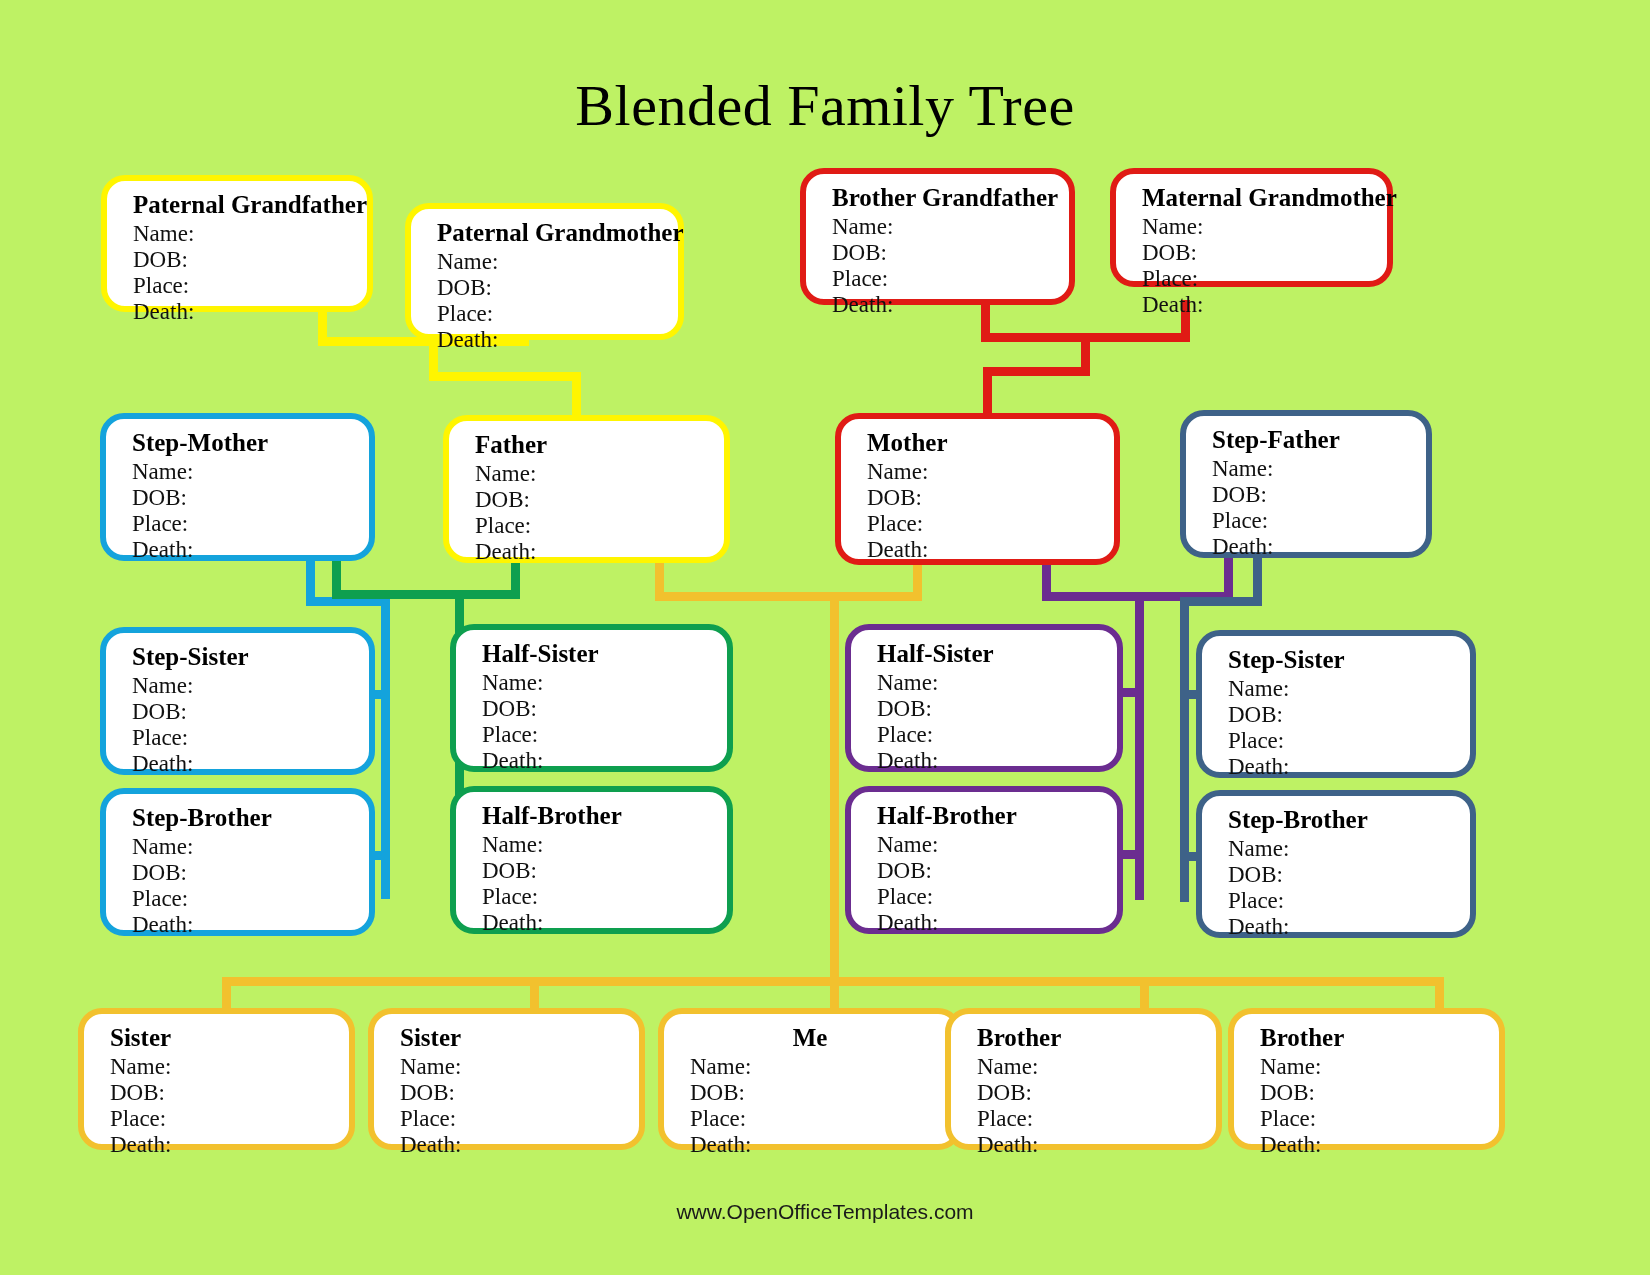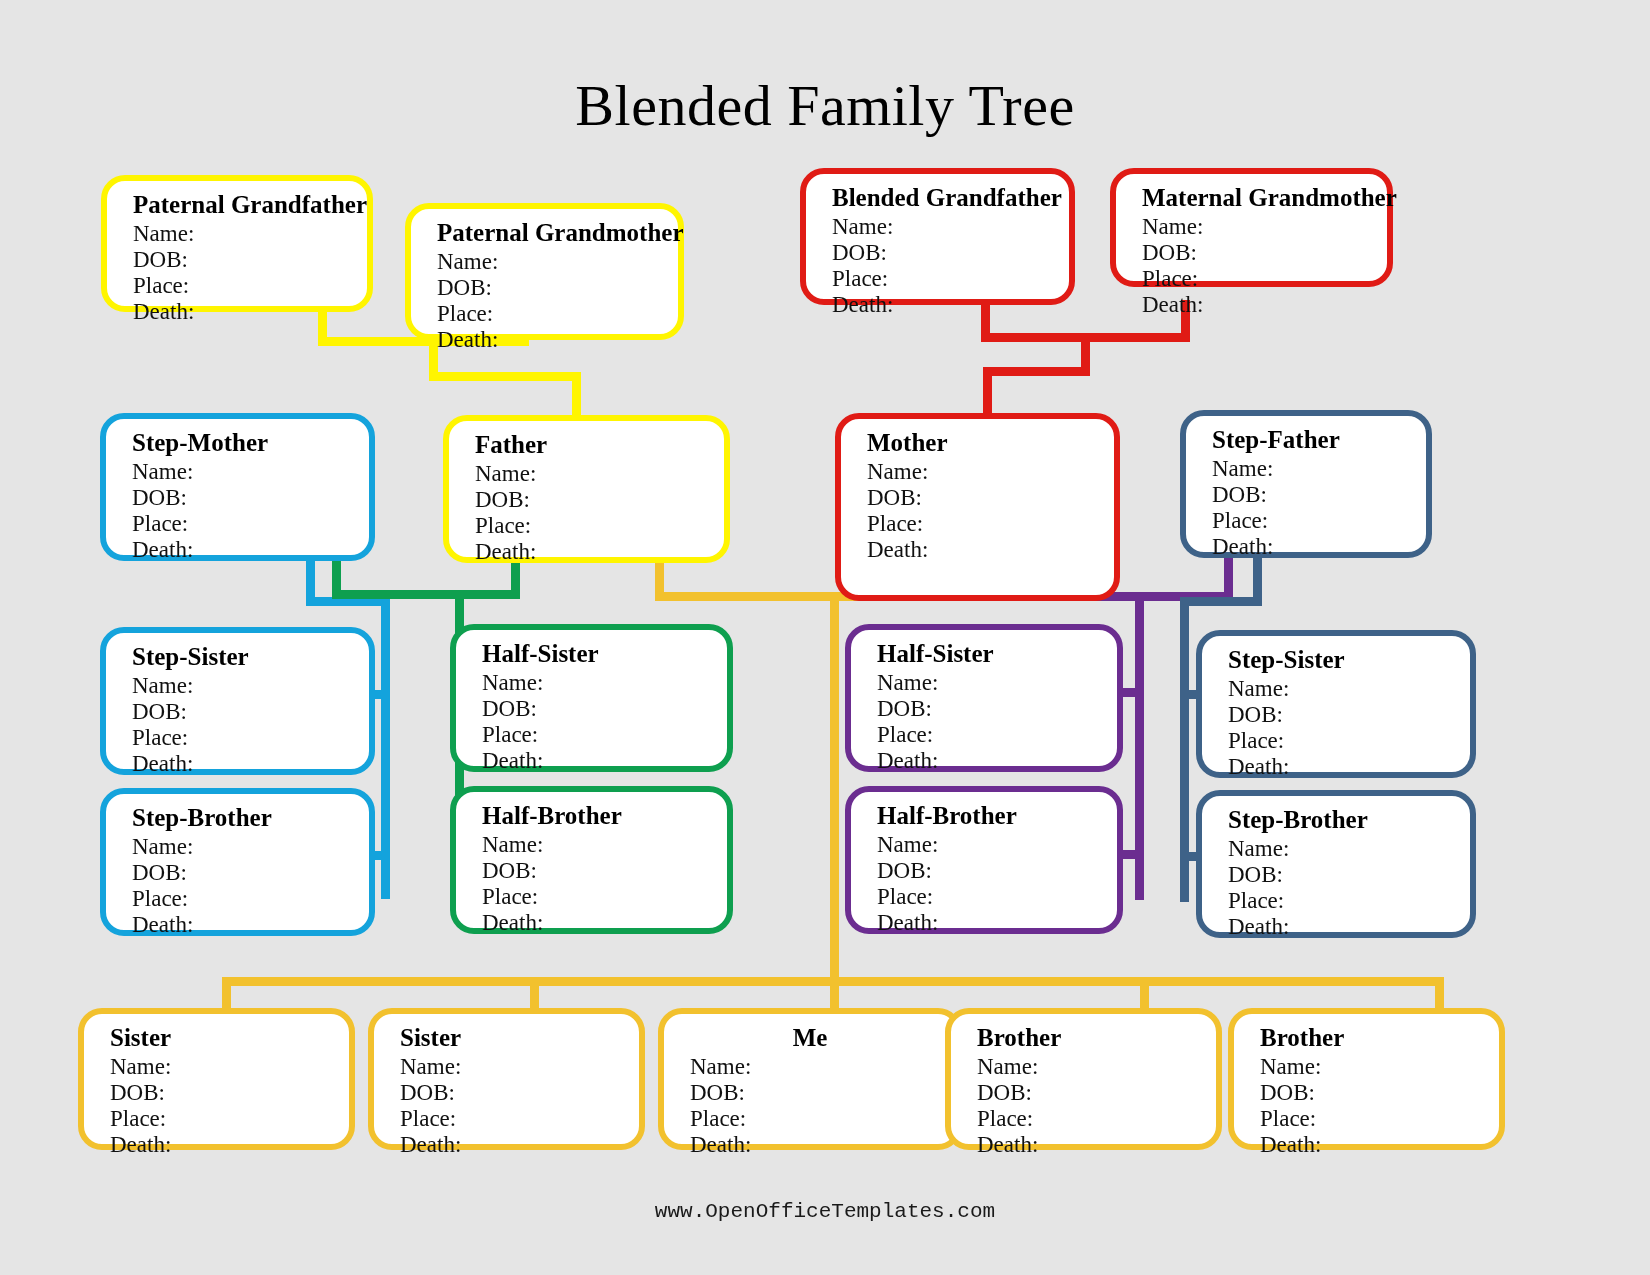--- a/index.html
+++ b/index.html
@@ -4,21 +4,21 @@
 <style>
   html, body {
     margin: 0;
     padding: 0;
     background: #ffffff;
   }
   #page {
     position: relative;
     width: 1650px;
     height: 1275px;
-    background: #e5e5e5;
+    background: #bef264;
     font-family: "Liberation Serif", "DejaVu Serif", serif;
     overflow: hidden;
   }
   #title {
     position: absolute;
     left: 0;
     top: 72px;
     width: 1650px;
     text-align: center;
     font-size: 58px;
@@ -28,21 +28,21 @@
     font-family: "Liberation Serif", "DejaVu Serif", serif;
   }
   #footer {
     position: absolute;
     left: 0;
     top: 1200px;
     width: 1650px;
     text-align: center;
     font-size: 21px;
     color: #1a1a1a;
-    font-family: Liberation Mono, monospace;
+    font-family: Liberation Sans, sans-serif;
   }
   .node {
     position: absolute;
     box-sizing: border-box;
     background: #ffffff;
     border-style: solid;
     border-width: 6px;
     border-radius: 24px;
     padding: 10px 0 0 26px;
     z-index: 5;
@@ -139,21 +139,21 @@
 
   <div class="node" style="left:405px; top:175px; width:279px; height:137px; border-color:#FFF500;margin-top:28px;">
     <div class="nh">Paternal Grandmother</div>
     <div class="nf">Name:</div>
     <div class="nf">DOB:</div>
     <div class="nf">Place:</div>
     <div class="nf">Death:</div>
   </div>
 
   <div class="node" style="left:800px; top:168px; width:275px; height:137px; border-color:#E01B15;">
-    <div class="nh">Blended Grandfather</div>
+    <div class="nh">Brother Grandfather</div>
     <div class="nf">Name:</div>
     <div class="nf">DOB:</div>
     <div class="nf">Place:</div>
     <div class="nf">Death:</div>
   </div>
 
   <div class="node" style="left:1110px; top:168px; width:283px; height:119px; border-color:#E01B15;">
     <div class="nh">Maternal Grandmother</div>
     <div class="nf">Name:</div>
     <div class="nf">DOB:</div>
@@ -170,21 +170,21 @@
   </div>
 
   <div class="node" style="left:443px; top:415px; width:287px; height:148px; border-color:#FFF500;">
     <div class="nh">Father</div>
     <div class="nf">Name:</div>
     <div class="nf">DOB:</div>
     <div class="nf">Place:</div>
     <div class="nf">Death:</div>
   </div>
 
-  <div class="node" style="left:835px; top:413px; width:285px; height:188px; border-color:#E01B15;">
+  <div class="node" style="left:835px; top:413px; width:285px; height:152px; border-color:#E01B15;">
     <div class="nh">Mother</div>
     <div class="nf">Name:</div>
     <div class="nf">DOB:</div>
     <div class="nf">Place:</div>
     <div class="nf">Death:</div>
   </div>
 
   <div class="node" style="left:1180px; top:410px; width:252px; height:148px; border-color:#3E6288;">
     <div class="nh">Step-Father</div>
     <div class="nf">Name:</div>

